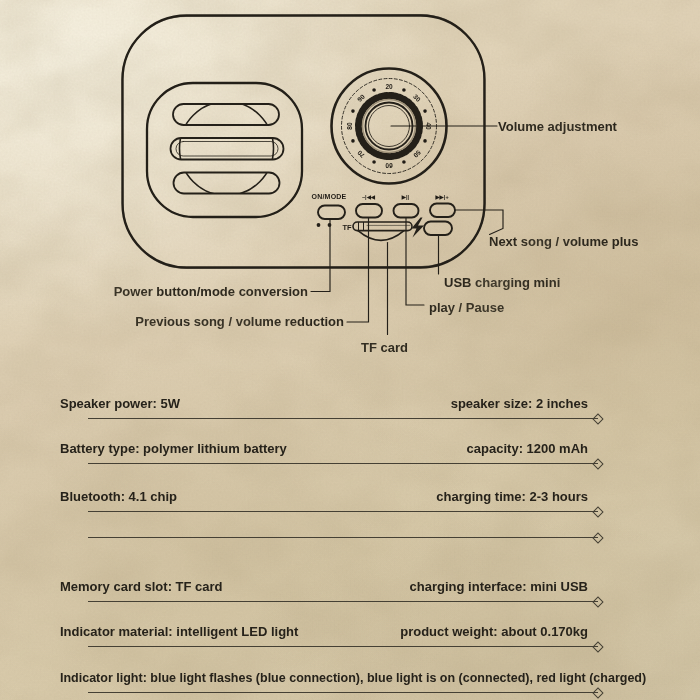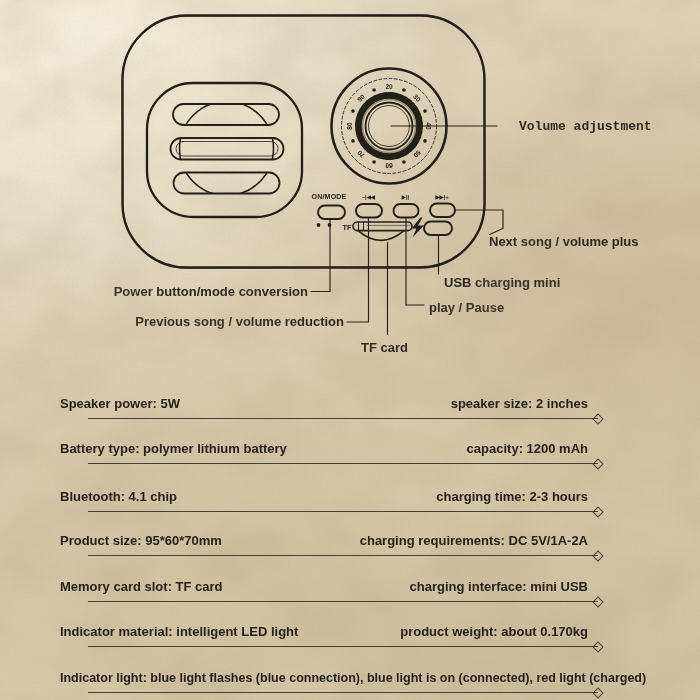--- a/index.html
+++ b/index.html
@@ -133,21 +133,21 @@
       <path class="ink" d="M391 126 H497"></path>
       <path class="ink" d="M455 210 H503 V228.5 L489.5 234.5"></path>
       <path class="ink" d="M438.5 235.2 V274"></path>
       <path class="ink" d="M406 217.5 V305 H424"></path>
       <path class="ink" d="M330 219.2 V291.5 H311"></path>
       <path class="ink" d="M368.5 217.5 V322 H347"></path>
       <path class="ink" d="M387.5 242.5 V334.5"></path>
     </g>
   </svg>
 
-  <div class="callout-label" style="left:519px; top:119px;font-family:Liberation Mono, monospace;">Volume adjustment</div>
+  <div class="callout-label" style="left:498px; top:119px;">Volume adjustment</div>
   <div class="callout-label" style="left:489px; top:234px;">Next song / volume plus</div>
   <div class="callout-label" style="left:444px; top:275px;">USB charging mini</div>
   <div class="callout-label" style="left:429px; top:300px;">play / Pause</div>
   <div class="callout-label anchor-right" style="right:392px; top:284px;">Power button/mode conversion</div>
   <div class="callout-label anchor-right" style="right:356px; top:314px;">Previous song / volume reduction</div>
   <div class="callout-label" style="left:361px; top:340px;">TF card</div>
 
   <div class="spec-row" style="top:395px;">
     <div class="spec-text">
         <span class="left">Speaker power: 5W</span>
@@ -169,24 +169,20 @@
   <div class="spec-row" style="top:488px;">
     <div class="spec-text">
         <span class="left">Bluetooth: 4.1 chip</span>
         <span class="right">charging time: 2-3 hours</span>
       </div>
     <div class="spec-line">
         <span class="spec-diamond"></span>
       </div>
   </div>
   <div class="spec-row" style="top:532px;">
-    <div class="spec-text">
-        <span class="left">Product size: 95*60*70mm</span>
-        <span class="right">charging requirements: DC 5V/1A-2A</span>
-      </div>
     <div class="spec-line">
         <span class="spec-diamond"></span>
       </div>
   </div>
   <div class="spec-row" style="top:578px;">
     <div class="spec-text">
         <span class="left">Memory card slot: TF card</span>
         <span class="right">charging interface: mini USB</span>
       </div>
     <div class="spec-line">

